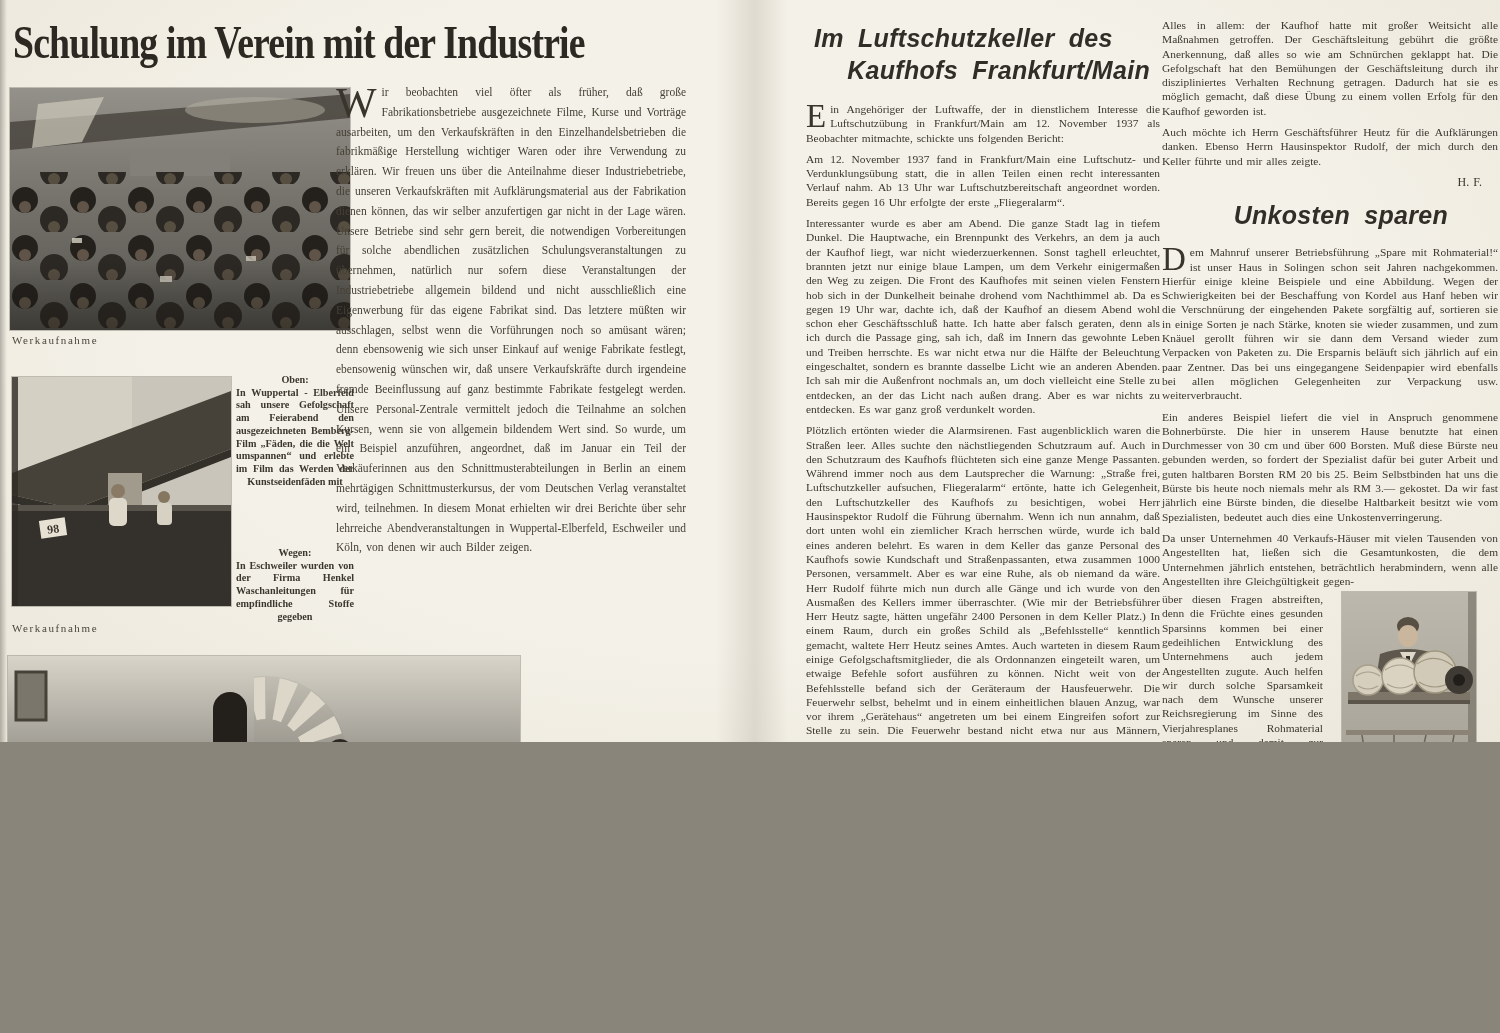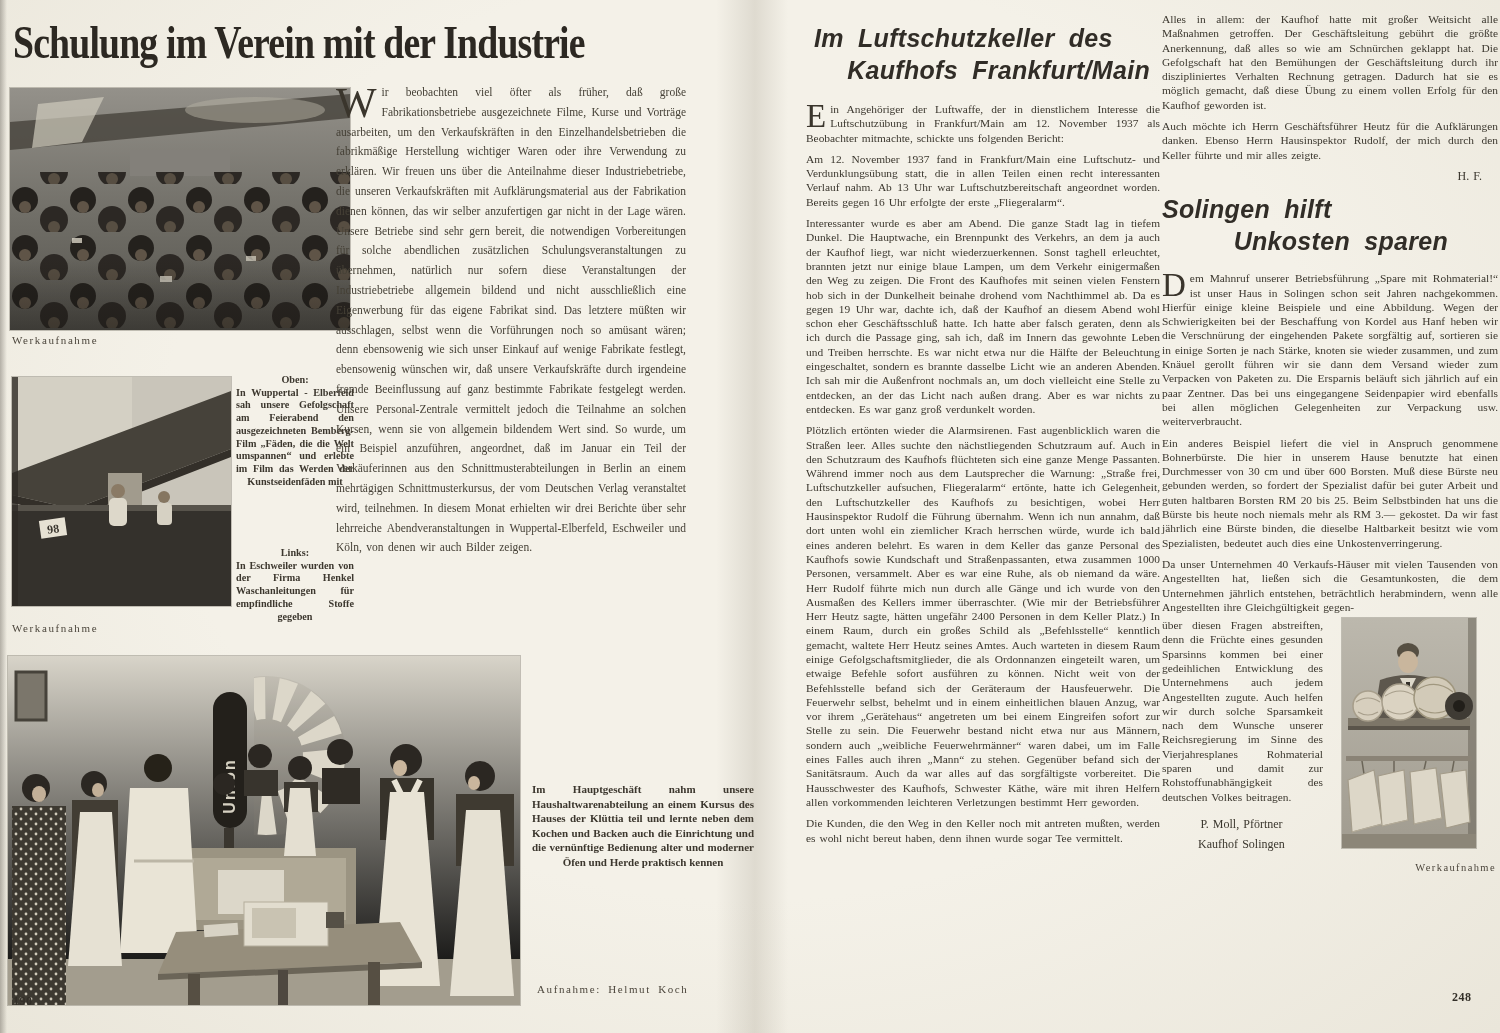--- a/index.html
+++ b/index.html
@@ -1,17 +1,17 @@
 <!DOCTYPE html>
 <html lang="de"><head>
 <meta charset="utf-8">
 <style>
   html,body{margin:0;padding:0;background:#8a857b;}
   #canvas{
-    position:relative;width:1500px;height:1033px;overflow:hidden;
+    position:relative;width:1500px;height:742px;overflow:hidden;
     background:radial-gradient(ellipse at 50% 42%, #f4f1e8 55%, #eae6da 100%);
     font-family:"Liberation Serif", serif;color:#433e35;
   }
   #canvas::before{ 
     content:"";position:absolute;left:716px;top:0;bottom:0;width:72px;
     background:linear-gradient(90deg, rgba(0,0,0,0) 0%, rgba(80,70,50,.10) 42%, rgba(110,100,80,.16) 54%, rgba(0,0,0,0) 100%);
     pointer-events:none;z-index:5;
   }
   #canvas::after{ 
     content:"";position:absolute;left:0;top:0;bottom:0;width:7px;
@@ -53,21 +53,21 @@
   .col p{margin:0 0 7px 0;}
   .head-sans{
     font-family:"Liberation Sans", sans-serif;font-style:italic;font-weight:bold;
     color:#312d27;font-size:25px;line-height:32px;word-spacing:7px;letter-spacing:.3px;margin:0;
   }
   .head-sans .h-l2{text-align:right;}
   .sig-right{text-align:right;padding-right:16px;font-size:12px;margin:2px 0 10px 0;}
   .col1{left:806px;top:22px;width:354px;}
   .col1 .head-sans{padding-left:8px;margin-bottom:16px;}
   .col1 .head-sans .h-l2{padding-right:10px;}
-  .col2{left:1162px;top:12px;width:336px;}
+  .col2{left:1162px;top:18px;width:336px;}
   .col2 .head-sans{width:286px;margin:8px 0 14px 0;}
   .wrap-row{display:flex;gap:19px;margin-top:4px;}
   .wrap-narrow{width:161px;flex:0 0 auto;}
   .wrap-photo{flex:1;}
   .sig2{text-align:center;font-size:12px;line-height:20px;margin-top:10px;padding-right:2px;}
   .cap-right{font-size:10.5px;letter-spacing:1.4px;color:#4c463c;text-align:right;margin-top:13px;padding-right:2px;}
 </style>
 </head>
 <body>
 
@@ -131,21 +131,21 @@
       </svg>
     </figure>
     <div class="abs cap-credit" style="left:12px;top:622px;">Werkaufnahme</div>
 
     <div class="abs cap-block" style="left:236px;top:374px;width:118px;">
       <div class="cap-label">Oben:</div>
       <div>In Wuppertal - Elberfeld sah unsere Gefolgschaft am Feierabend den ausgezeichneten Bemberg-Film „Fäden, die die Welt umspannen“ und erlebte im Film das Werden der Kunstseidenfäden mit</div>
     </div>
 
     <div class="abs cap-block" style="left:236px;top:547px;width:118px;">
-      <div class="cap-label">Links:</div>
+      <div class="cap-label">Wegen:</div>
       <div>In Eschweiler wurden von der Firma Henkel Waschanleitungen für empfindliche Stoffe gegeben</div>
     </div>
 
     <div class="abs body-left dc dc-w">Wir beobachten viel öfter als früher, daß große Fabrikationsbetriebe ausgezeichnete Filme, Kurse und Vorträge ausarbeiten, um den Verkaufskräften in den Einzelhandelsbetrieben die fabrikmäßige Herstellung wichtiger Waren oder ihre Verwendung zu erklären. Wir freuen uns über die Anteilnahme dieser Industriebetriebe, die unseren Verkaufskräften mit Aufklärungsmaterial aus der Fabrikation dienen können, das wir selber anzufertigen gar nicht in der Lage wären. Unsere Betriebe sind sehr gern bereit, die notwendigen Vorbereitungen für solche abendlichen zusätzlichen Schulungsveranstaltungen zu übernehmen, natürlich nur sofern diese Veranstaltungen der Industriebetriebe allgemein bildend und nicht ausschließlich eine Eigenwerbung für das eigene Fabrikat sind. Das letztere müßten wir ausschlagen, selbst wenn die Vorführungen noch so amüsant wären; denn ebensowenig wie sich unser Einkauf auf wenige Fabrikate festlegt, ebensowenig wünschen wir, daß unsere Verkaufskräfte durch irgendeine fremde Beeinflussung auf ganz bestimmte Fabrikate festgelegt werden. Unsere Personal-Zentrale vermittelt jedoch die Teilnahme an solchen Kursen, wenn sie von allgemein bildendem Wert sind. So wurde, um ein Beispiel anzuführen, angeordnet, daß im Januar ein Teil der Verkäuferinnen aus den Schnittmusterabteilungen in Berlin an einem mehrtägigen Schnittmusterkursus, der vom Deutschen Verlag veranstaltet wird, teilnehmen. In diesem Monat erhielten wir drei Berichte über sehr lehrreiche Abendveranstaltungen in Wuppertal-Elberfeld, Eschweiler und Köln, von denen wir auch Bilder zeigen.</div>
 
     <figure class="abs ph" style="left:8px;top:656px;width:512px;height:349px;">
       <svg viewBox="0 0 512 349">
         <defs>
           <linearGradient id="g3" x1="0" y1="0" x2="0" y2="1">
             <stop offset="0" stop-color="#d8d4c9"></stop>
@@ -246,21 +246,20 @@
       <p>Plötzlich ertönten wieder die Alarmsirenen. Fast augenblicklich waren die Straßen leer. Alles suchte den nächstliegenden Schutzraum auf. Auch in den Schutzraum des Kaufhofs flüchteten sich eine ganze Menge Passanten. Während immer noch aus dem Lautsprecher die Warnung: „Straße frei, Luftschutzkeller aufsuchen, Fliegeralarm“ ertönte, hatte ich Gelegenheit, den Luftschutzkeller des Kaufhofs zu besichtigen, wobei Herr Hausinspektor Rudolf die Führung übernahm. Wenn ich nun annahm, daß dort unten wohl ein ziemlicher Krach herrschen würde, wurde ich bald eines anderen belehrt. Es waren in dem Keller das ganze Personal des Kaufhofs sowie Kundschaft und Straßenpassanten, etwa zusammen 1000 Personen, versammelt. Aber es war eine Ruhe, als ob niemand da wäre. Herr Rudolf führte mich nun durch alle Gänge und ich wurde von den Ausmaßen des Kellers immer überraschter. (Wie mir der Betriebsführer Herr Heutz sagte, hätten ungefähr 2400 Personen in dem Keller Platz.) In einem Raum, durch ein großes Schild als „Befehlsstelle“ kenntlich gemacht, waltete Herr Heutz seines Amtes. Auch warteten in diesem Raum einige Gefolgschaftsmitglieder, die als Ordonnanzen eingeteilt waren, um etwaige Befehle sofort ausführen zu können. Nicht weit von der Befehlsstelle befand sich der Geräteraum der Hausfeuerwehr. Die Feuerwehr selbst, behelmt und in einem einheitlichen blauen Anzug, war vor ihrem „Gerätehaus“ angetreten um bei einem Eingreifen sofort zur Stelle zu sein. Die Feuerwehr bestand nicht etwa nur aus Männern, sondern auch „weibliche Feuerwehrmänner“ waren dabei, um im Falle eines Falles auch ihren „Mann“ zu stehen. Gegenüber befand sich der Sanitätsraum. Auch da war alles auf das sorgfältigste vorbereitet. Die Hausschwester des Kaufhofs, Schwester Käthe, wäre mit ihren Helfern allen vorkommenden leichteren Verletzungen bestimmt Herr geworden.</p>
       <p>Die Kunden, die den Weg in den Keller noch mit antreten mußten, werden es wohl nicht bereut haben, denn ihnen wurde sogar Tee vermittelt.</p>
     </div>
 
     <div class="abs col col2">
       <p>Alles in allem: der Kaufhof hatte mit großer Weitsicht alle Maßnahmen getroffen. Der Geschäftsleitung gebührt die größte Anerkennung, daß alles so wie am Schnürchen geklappt hat. Die Gefolgschaft hat den Bemühungen der Geschäftsleitung durch ihr diszipliniertes Verhalten Rechnung getragen. Dadurch hat sie es möglich gemacht, daß diese Übung zu einem vollen Erfolg für den Kaufhof geworden ist.</p>
       <p>Auch möchte ich Herrn Geschäftsführer Heutz für die Aufklärungen danken. Ebenso Herrn Hausinspektor Rudolf, der mich durch den Keller führte und mir alles zeigte.</p>
       <div class="sig-right">H. F.</div>
 
       <h2 class="head-sans">
-        <div>Solingen hilft</div>
         <div class="h-l2">Unkosten sparen</div>
       </h2>
 
       <p class="dc dc-s">Dem Mahnruf unserer Betriebsführung „Spare mit Rohmaterial!“ ist unser Haus in Solingen schon seit Jahren nachgekommen. Hierfür einige kleine Beispiele und eine Abbildung. Wegen der Schwierigkeiten bei der Beschaffung von Kordel aus Hanf heben wir die Verschnürung der eingehenden Pakete sorgfältig auf, sortieren sie in einige Sorten je nach Stärke, knoten sie wieder zusammen, und zum Knäuel gerollt führen wir sie dann dem Versand wieder zum Verpacken von Paketen zu. Die Ersparnis beläuft sich jährlich auf ein paar Zentner. Das bei uns eingegangene Seidenpapier wird ebenfalls bei allen möglichen Gelegenheiten zur Verpackung usw. weiterverbraucht.</p>
       <p>Ein anderes Beispiel liefert die viel in Anspruch genommene Bohnerbürste. Die hier in unserem Hause benutzte hat einen Durchmesser von 30 cm und über 600 Borsten. Muß diese Bürste neu gebunden werden, so fordert der Spezialist dafür bei guter Arbeit und guten haltbaren Borsten RM 20 bis 25. Beim Selbstbinden hat uns die Bürste bis heute noch niemals mehr als RM 3.— gekostet. Da wir fast jährlich eine Bürste binden, die dieselbe Haltbarkeit besitzt wie vom Spezialisten, bedeutet auch dies eine Unkostenverringerung.</p>
       <p style="margin-bottom:0;">Da unser Unternehmen 40 Verkaufs-Häuser mit vielen Tausenden von Angestellten hat, ließen sich die Gesamtunkosten, die dem Unternehmen jährlich entstehen, beträchtlich herabmindern, wenn alle Angestellten ihre Gleichgültigkeit gegen-</p>
 
       <div class="wrap-row">
         <div class="wrap-narrow">
           <p>über diesen Fragen abstreiften, denn die Früchte eines gesunden Sparsinns kommen bei einer gedeihlichen Entwicklung des Unternehmens auch jedem Angestellten zugute. Auch helfen wir durch solche Sparsamkeit nach dem Wunsche unserer Reichsregierung im Sinne des Vierjahresplanes Rohmaterial sparen und damit zur Rohstoffunabhängigkeit des deutschen Volkes beitragen.</p>

